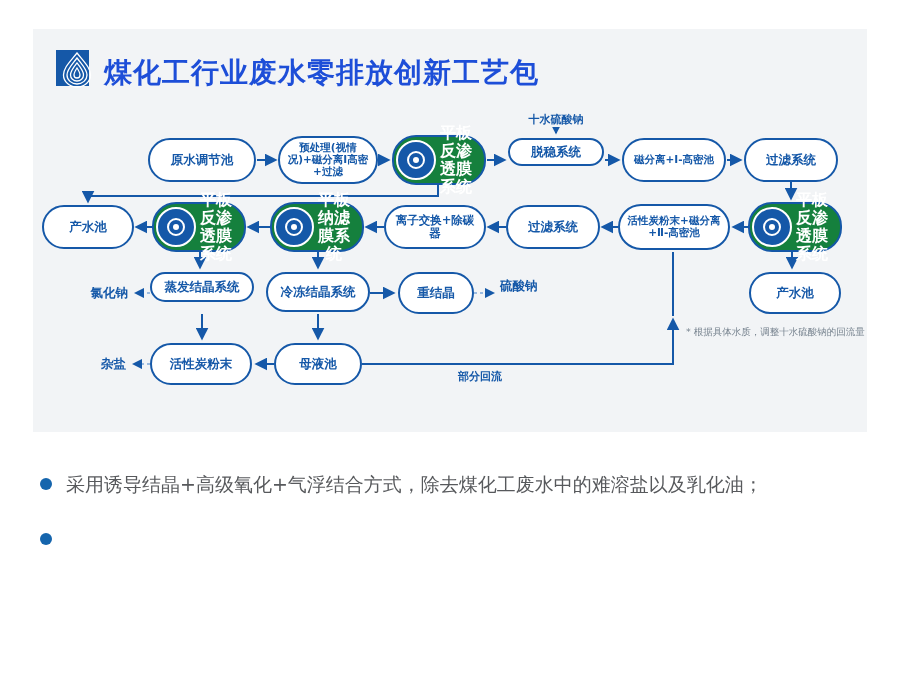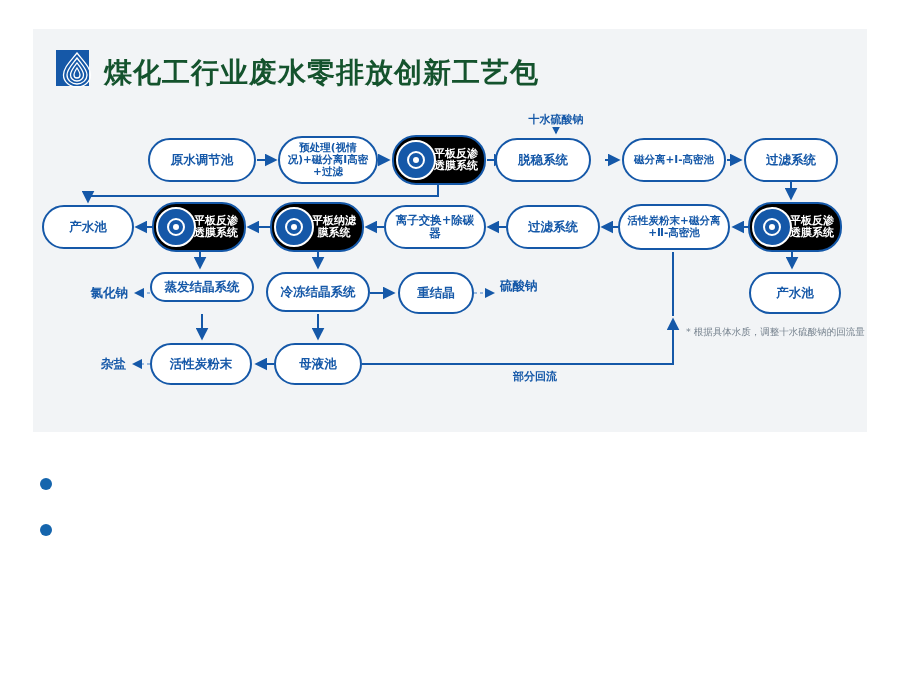--- a/index.html
+++ b/index.html
@@ -3,31 +3,31 @@
 <meta charset="utf-8">
 <style>
   html,body{margin:0;padding:0;}
   body{
     width:900px;height:678px;position:relative;background:#ffffff;
     font-family:"DejaVu Sans","Liberation Sans",sans-serif;overflow:hidden;
   }
   .panel{position:absolute;left:33px;top:29px;width:834px;height:403px;background:#f2f4f6;}
   
   .logo{position:absolute;left:56px;top:48px;width:36px;height:40px;}
-  .title{position:absolute;left:104px;top:54px;font-size:28px;font-weight:700;color:#14532d;letter-spacing:1px;white-space:nowrap;}
+  .title{position:absolute;left:104px;top:54px;font-size:28px;font-weight:700;color:#1d4ed8;letter-spacing:1px;white-space:nowrap;}
   
   svg.arrows{position:absolute;left:0;top:0;pointer-events:none;}
   
   .node{
     position:absolute;box-sizing:border-box;border:2.5px solid #1558a8;border-radius:24px;
     background:#ffffff;color:#1558a8;font-weight:700;font-size:12.5px;line-height:1.12;
     display:flex;align-items:center;justify-content:center;text-align:center;padding:12px 6px;
   }
   .node.sm{font-size:10.5px;}
-  .node.filled{background:#000000;color:#ffffff;border-color:#1558a8;padding-left:40px;font-size:11px;}
+  .node.filled{background:#15803d;color:#ffffff;border-color:#1558a8;padding-left:40px;font-size:16px;}
   .disc{position:absolute;left:1px;top:50%;transform:translateY(-50%);}
   
   .flabel{position:absolute;color:#1558a8;font-weight:700;font-size:12.5px;white-space:nowrap;}
   .flabel.tiny{font-size:11px;}
   .note{position:absolute;color:#77838f;font-size:9.5px;white-space:nowrap;font-weight:400;text-align:center;}
   
   .bullets{position:absolute;left:36px;top:470px;width:830px;}
   .bullet{display:flex;align-items:flex-start;margin-bottom:26px;}
   .dot{flex:0 0 12px;width:12px;height:12px;border-radius:50%;background:#1565ad;margin:8px 14px 0 4px;}
   .bullet p{margin:0;font-size:19px;line-height:1.55;color:#57595c;}
@@ -100,21 +100,21 @@
 <div class="node" style="left:148px;top:138px;width:108px;height:44px">原水调节池</div>
 <div class="node sm" style="left:278px;top:136px;width:100px;height:48px">预处理(视情况)+磁分离Ⅰ高密+过滤</div>
 <div class="node filled" style="left:392px;top:135px;width:94px;height:50px">
   <svg class="disc" width="42" height="42" viewBox="0 0 42 42">
     <circle cx="21" cy="21" r="19" fill="#1558a8" stroke="#ffffff" stroke-width="2"></circle>
     <circle cx="21" cy="21" r="8" fill="none" stroke="#ffffff" stroke-width="2"></circle>
     <circle cx="21" cy="21" r="3" fill="#ffffff"></circle>
   </svg>
   <span>平板反渗透膜系统</span>
 </div>
-<div class="node" style="left:495px;top:138px;width:96px;height:44px">脱稳系统</div>
+<div class="node" style="left:508px;top:138px;width:96px;height:28px">脱稳系统</div>
 <div class="node sm" style="left:622px;top:138px;width:104px;height:44px">磁分离+Ⅰ-高密池</div>
 <div class="node" style="left:744px;top:138px;width:94px;height:44px">过滤系统</div>
 
 <div class="node" style="left:42px;top:205px;width:92px;height:44px">产水池</div>
 <div class="node filled" style="left:152px;top:202px;width:94px;height:50px">
   <svg class="disc" width="42" height="42" viewBox="0 0 42 42">
     <circle cx="21" cy="21" r="19" fill="#1558a8" stroke="#ffffff" stroke-width="2"></circle>
     <circle cx="21" cy="21" r="8" fill="none" stroke="#ffffff" stroke-width="2"></circle>
     <circle cx="21" cy="21" r="3" fill="#ffffff"></circle>
   </svg>
@@ -145,23 +145,24 @@
 <div class="node" style="left:398px;top:272px;width:76px;height:42px">重结晶</div>
 <div class="node" style="left:749px;top:272px;width:92px;height:42px">产水池</div>
 
 <div class="node" style="left:150px;top:343px;width:102px;height:42px">活性炭粉末</div>
 <div class="node" style="left:274px;top:343px;width:88px;height:42px">母液池</div>
 
 <div class="flabel tiny" style="left:556px;top:112px;transform:translateX(-50%)">十水硫酸钠</div>
 <div class="flabel" style="left:128px;top:285px;transform:translateX(-100%)">氯化钠</div>
 <div class="flabel" style="left:500px;top:278px">硫酸钠</div>
 <div class="flabel" style="left:126px;top:356px;transform:translateX(-100%)">杂盐</div>
-<div class="flabel tiny" style="left:535px;top:369px;transform:translateX(-50%)">部分回流</div>
+<div class="flabel tiny" style="left:480px;top:369px;transform:translateX(-50%)">部分回流</div>
 <div class="note" style="left:686px;top:326px">* 根据具体水质，调整十水硫酸钠的回流量</div>
 
 <div class="bullets">
   <div class="bullet">
     <span class="dot"></span>
+    <p>采用诱导结晶+高级氧化+气浮结合方式，除去煤化工废水中的难溶盐以及乳化油；</p>
   </div>
   <div class="bullet">
     <span class="dot"></span>
   </div>
 </div>
 
 </body></html>

